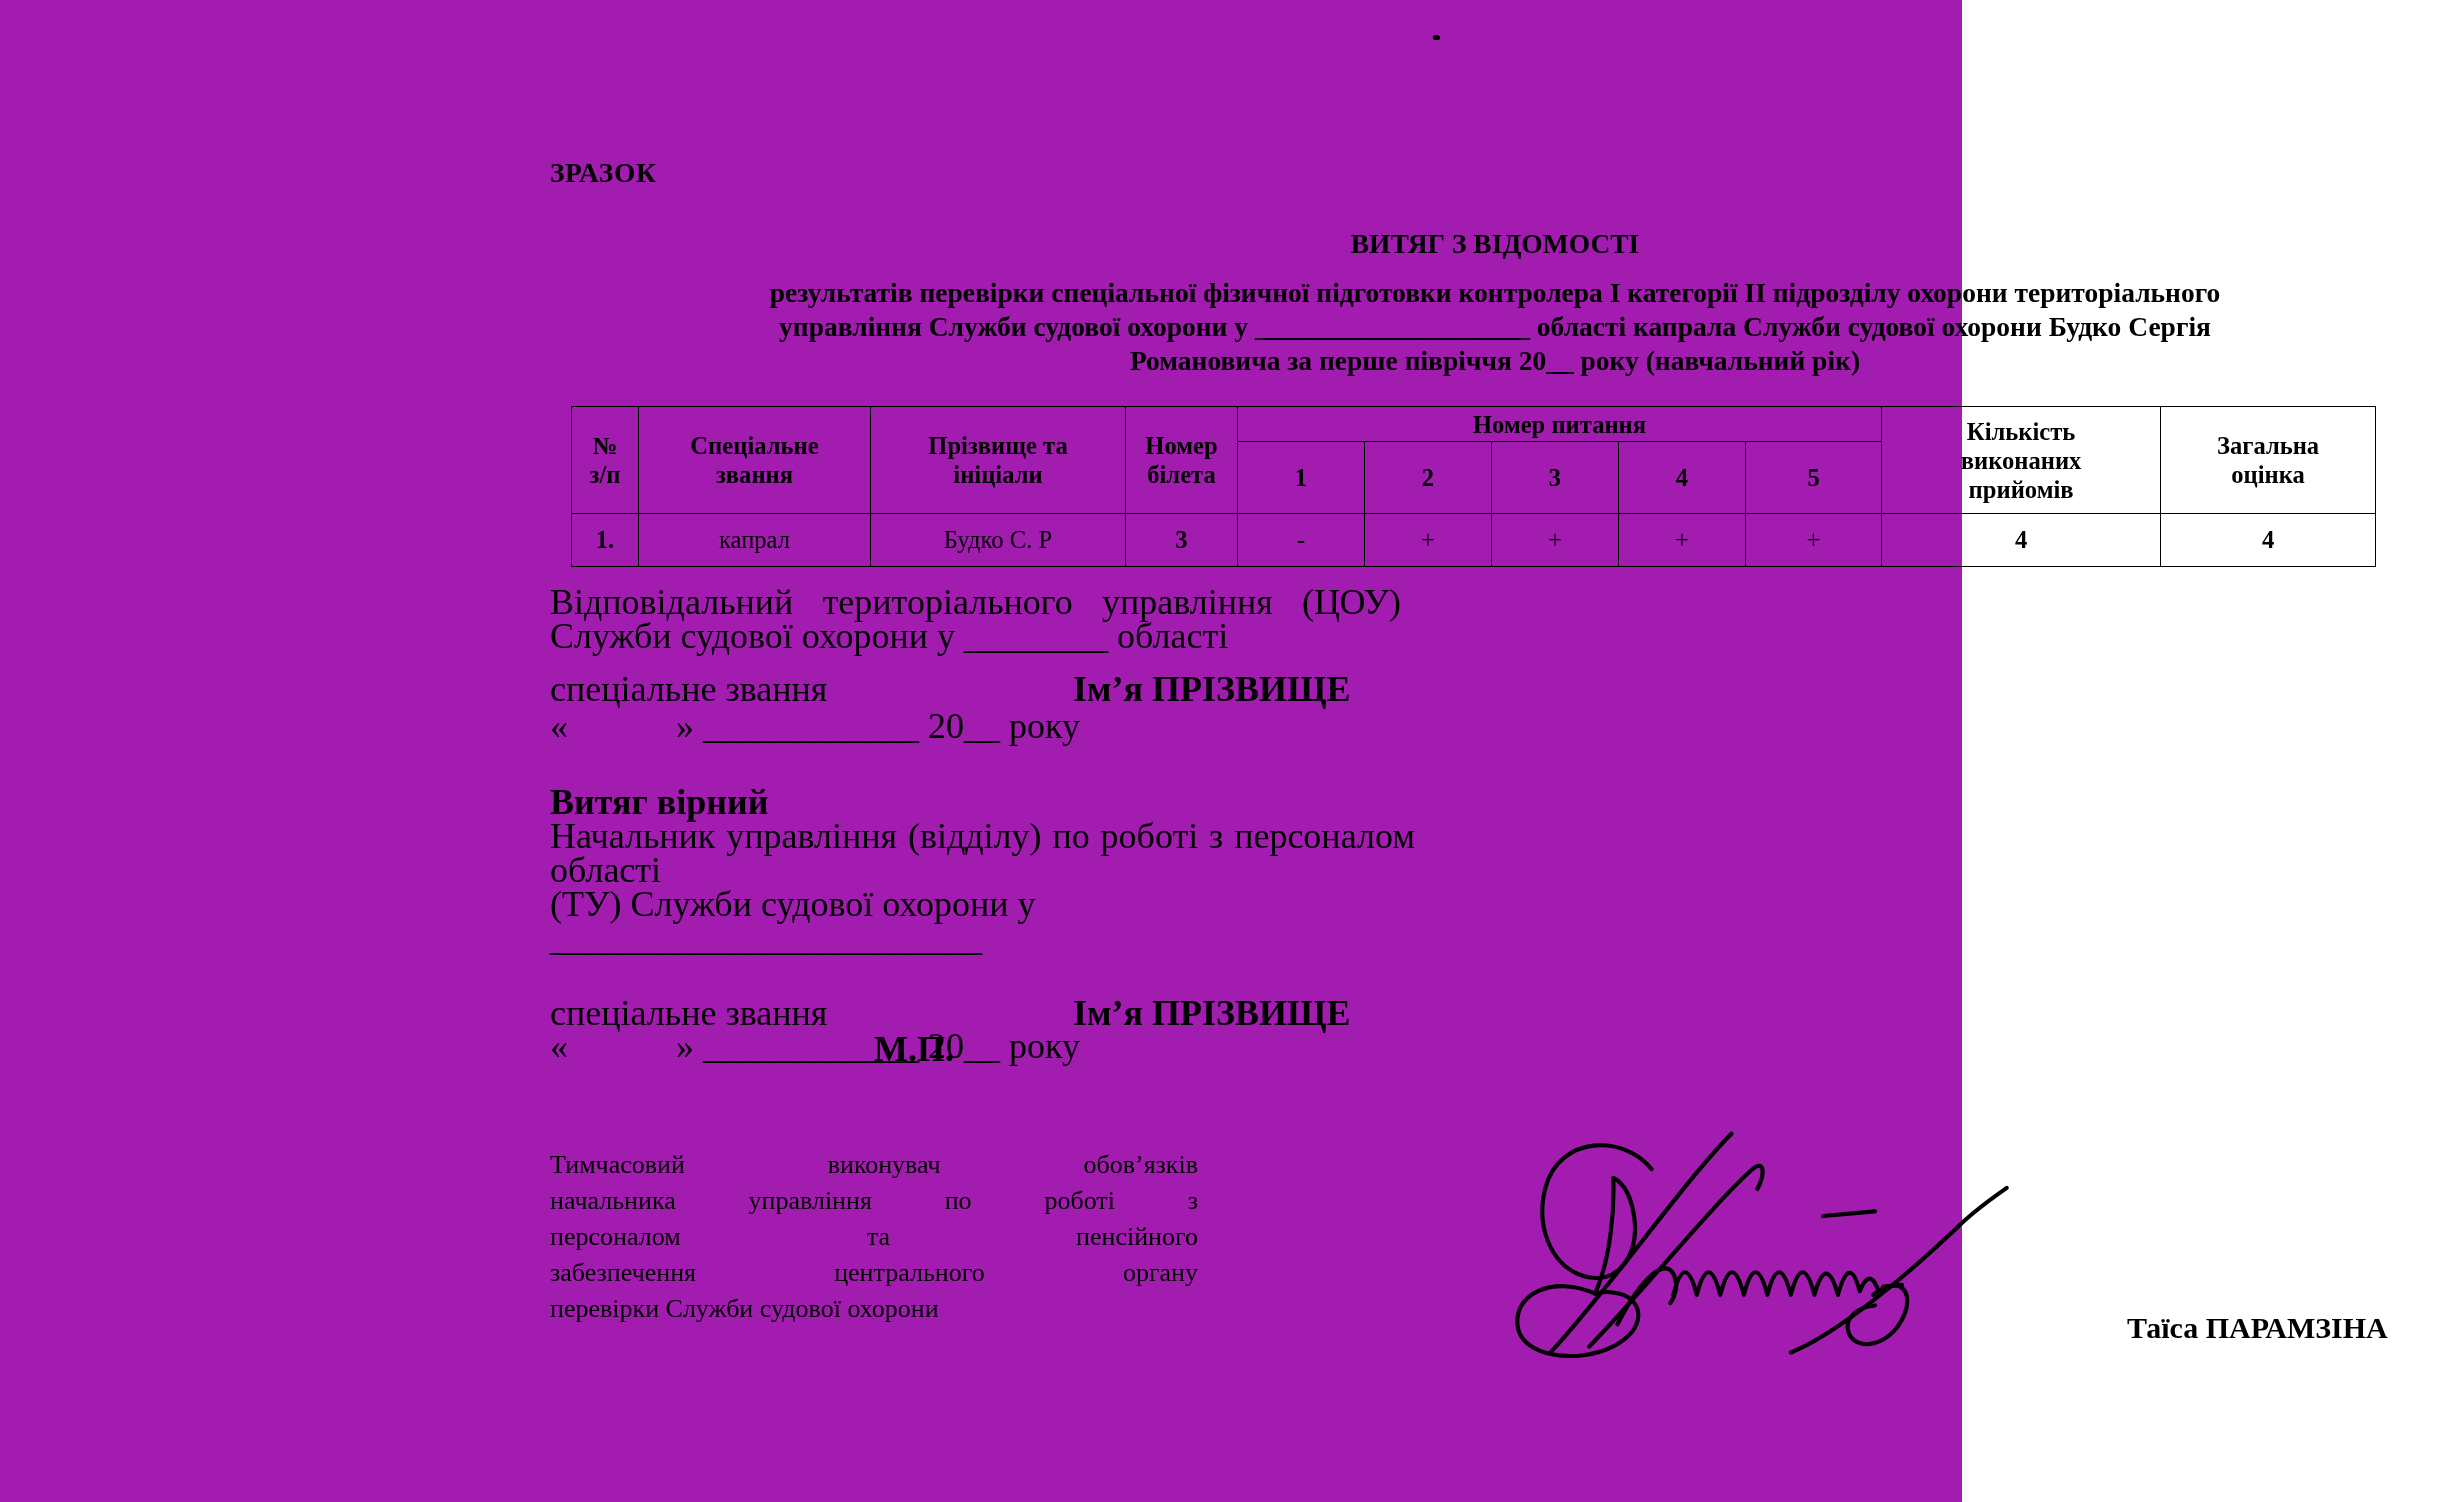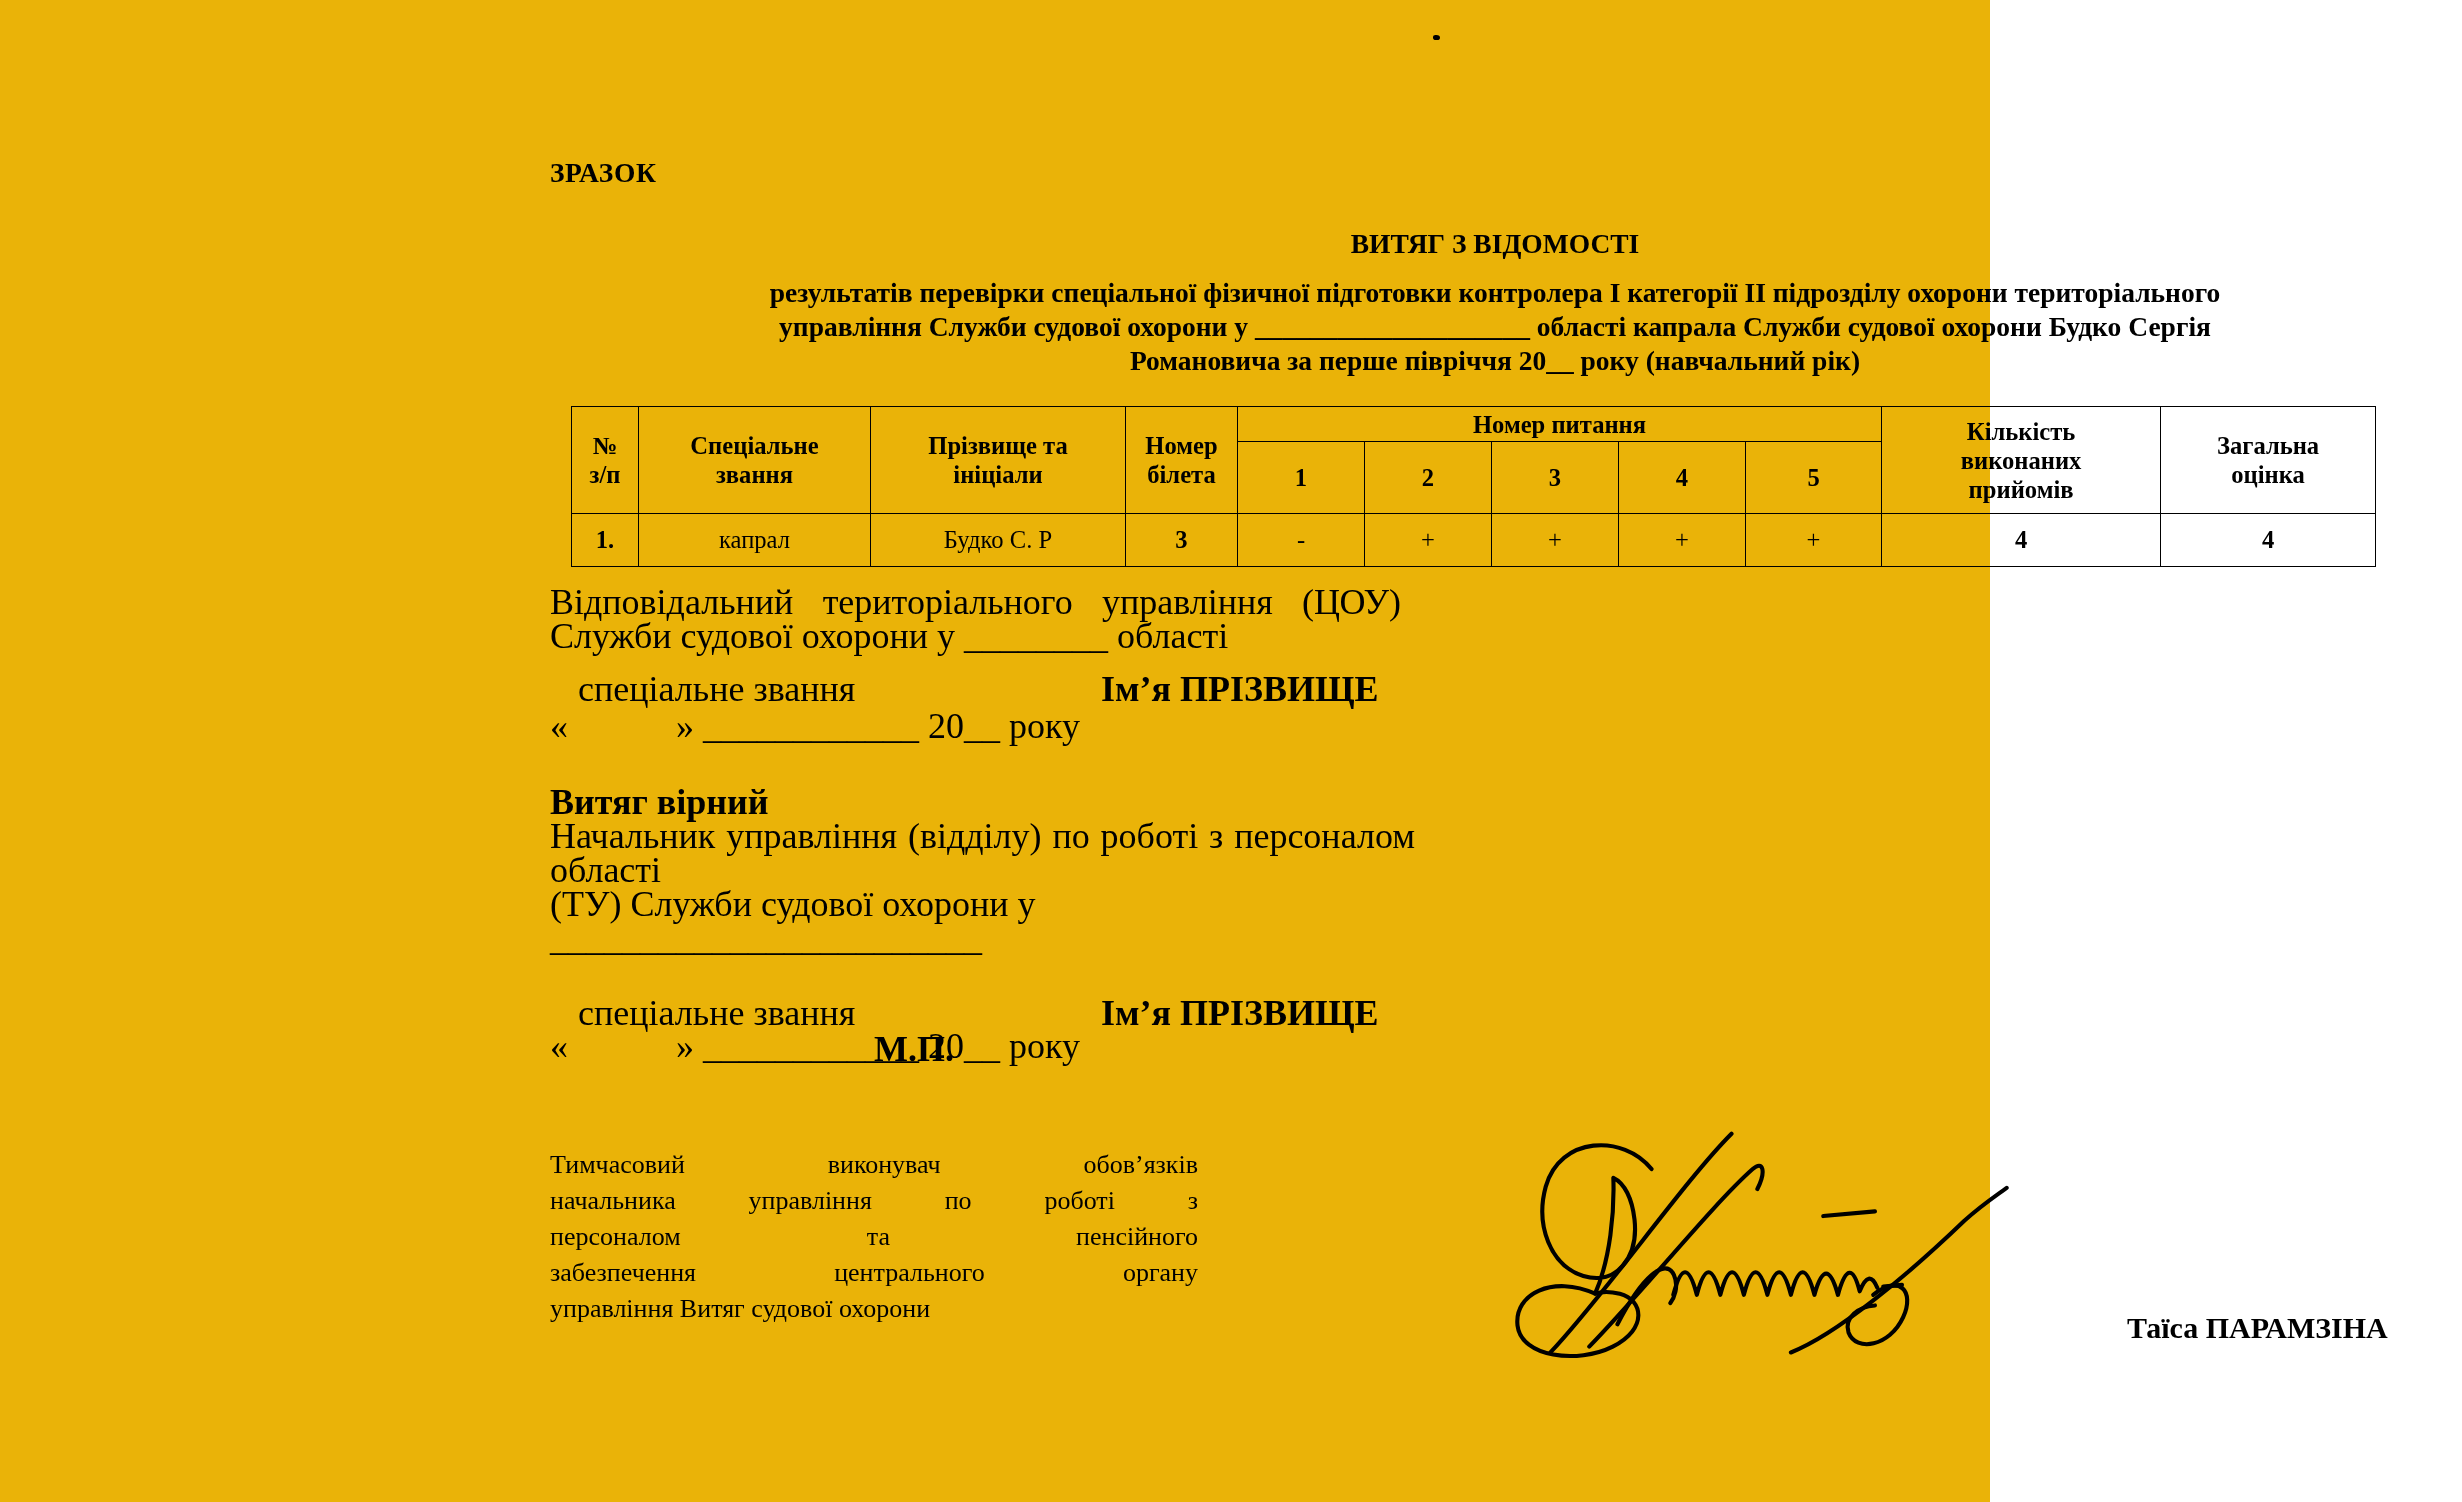--- a/index.html
+++ b/index.html
@@ -6,22 +6,21 @@
     margin: 0; padding: 0;
     background: #ffffff;
     width: 2462px; height: 1502px;
     overflow: hidden;
     font-family: "Liberation Serif", "DejaVu Serif", serif;
     color: #000;
   }
   #page {
     position: relative;
     width: 1962px; height: 1502px;
-    background: #eab308;
-    padding-left: 28px;
+    background: #a21caf;
   }
   .speck {
     position: absolute; left: 1433px; top: 35px;
     width: 7px; height: 5.3px; background: #000; border-radius: 40% 60% 50% 50%;
   }
   .sample-label {
     position: absolute; left: 550px; top: 157px;
     font-size: 27.5px; font-weight: bold; letter-spacing: 0.6px;
   }
   .title-block {
@@ -161,21 +160,21 @@
     <span class="nm">Ім’я ПРІЗВИЩЕ</span>
   </div>
   <div class="abs body-txt mp-line" style="left:528px; top:996px;margin-top:36px;">М.П.</div>
   <div class="abs body-txt pre" style="left:550px; top:1029px;">«            » ____________ 20__ року</div>
 
   <div class="abs para" style="left:550px; top:1110px;margin-top:37px;">
     <div class="pl">Тимчасовий виконувач обов’язків</div>
     <div class="pl">начальника управління по роботі з</div>
     <div class="pl">персоналом та пенсійного</div>
     <div class="pl">забезпечення центрального органу</div>
-    <div class="pl-last">управління Витяг судової охорони</div>
+    <div class="pl-last">перевірки Служби судової охорони</div>
   </div>
 
   <div class="signature-wrap">
     <svg width="535" height="260" viewBox="0 0 910 440" xmlns="http://www.w3.org/2000/svg" fill="none" stroke="#000" stroke-width="7" stroke-linecap="round" stroke-linejoin="round">
       <path d="M268,118 C220,58 112,62 88,148 C70,214 96,282 152,300 C208,317 246,268 239,204 C235,168 222,142 203,133 C205,190 198,270 172,330"></path>
       <path d="M172,330 C100,298 34,330 40,384 C46,438 142,450 202,420 C262,390 254,340 214,330 C192,325 178,328 172,330"></path>
       <path d="M96,430 C192,328 322,140 404,58"></path>
       <path d="M162,420 C252,328 372,178 440,118 C458,102 463,122 448,152"></path>
       <path d="M210,382 C252,300 292,268 306,298 C315,318 306,338 300,346"></path>
       <path d="M305,332 Q325,255 345,332 Q365,255 385,332 Q405,255 425,332 Q445,255 465,332 Q485,255 505,332 Q525,255 545,332 Q565,260 585,332 Q605,260 622,326 Q638,286 652,320"></path>

